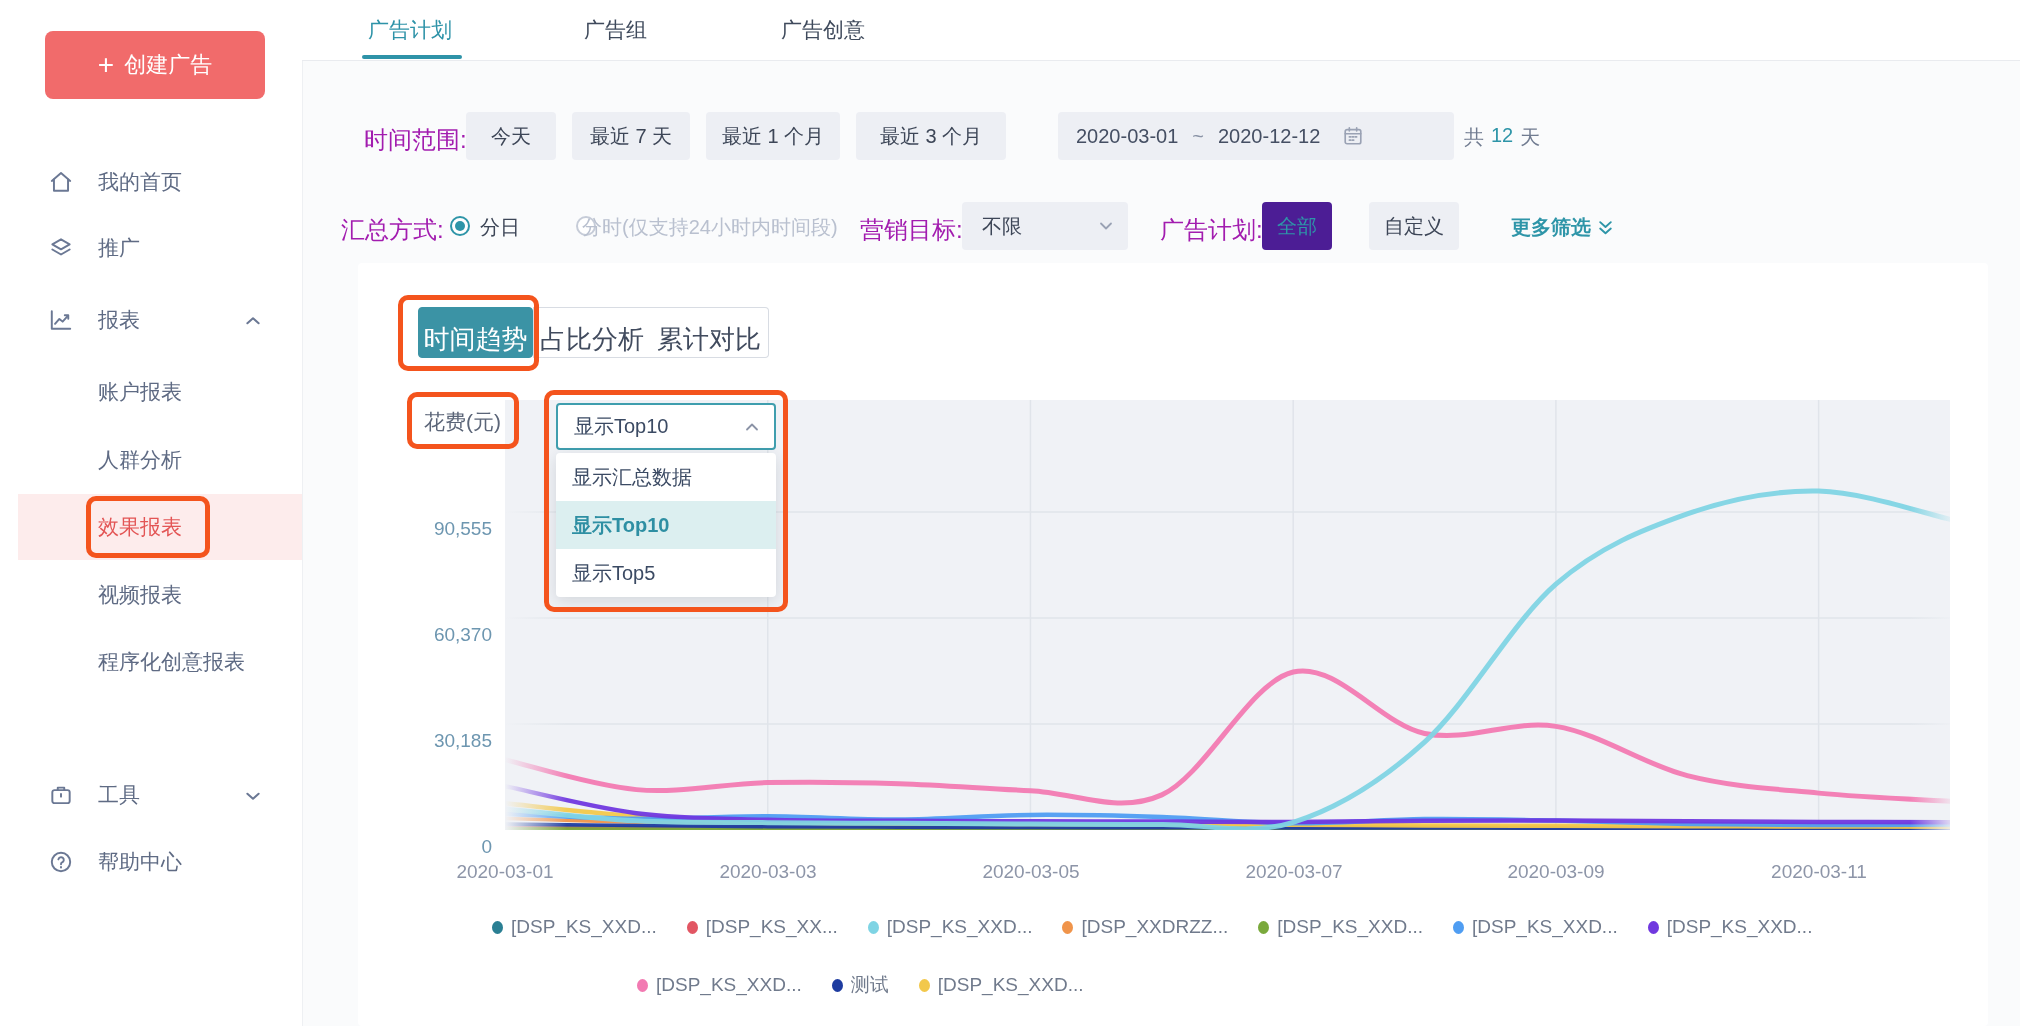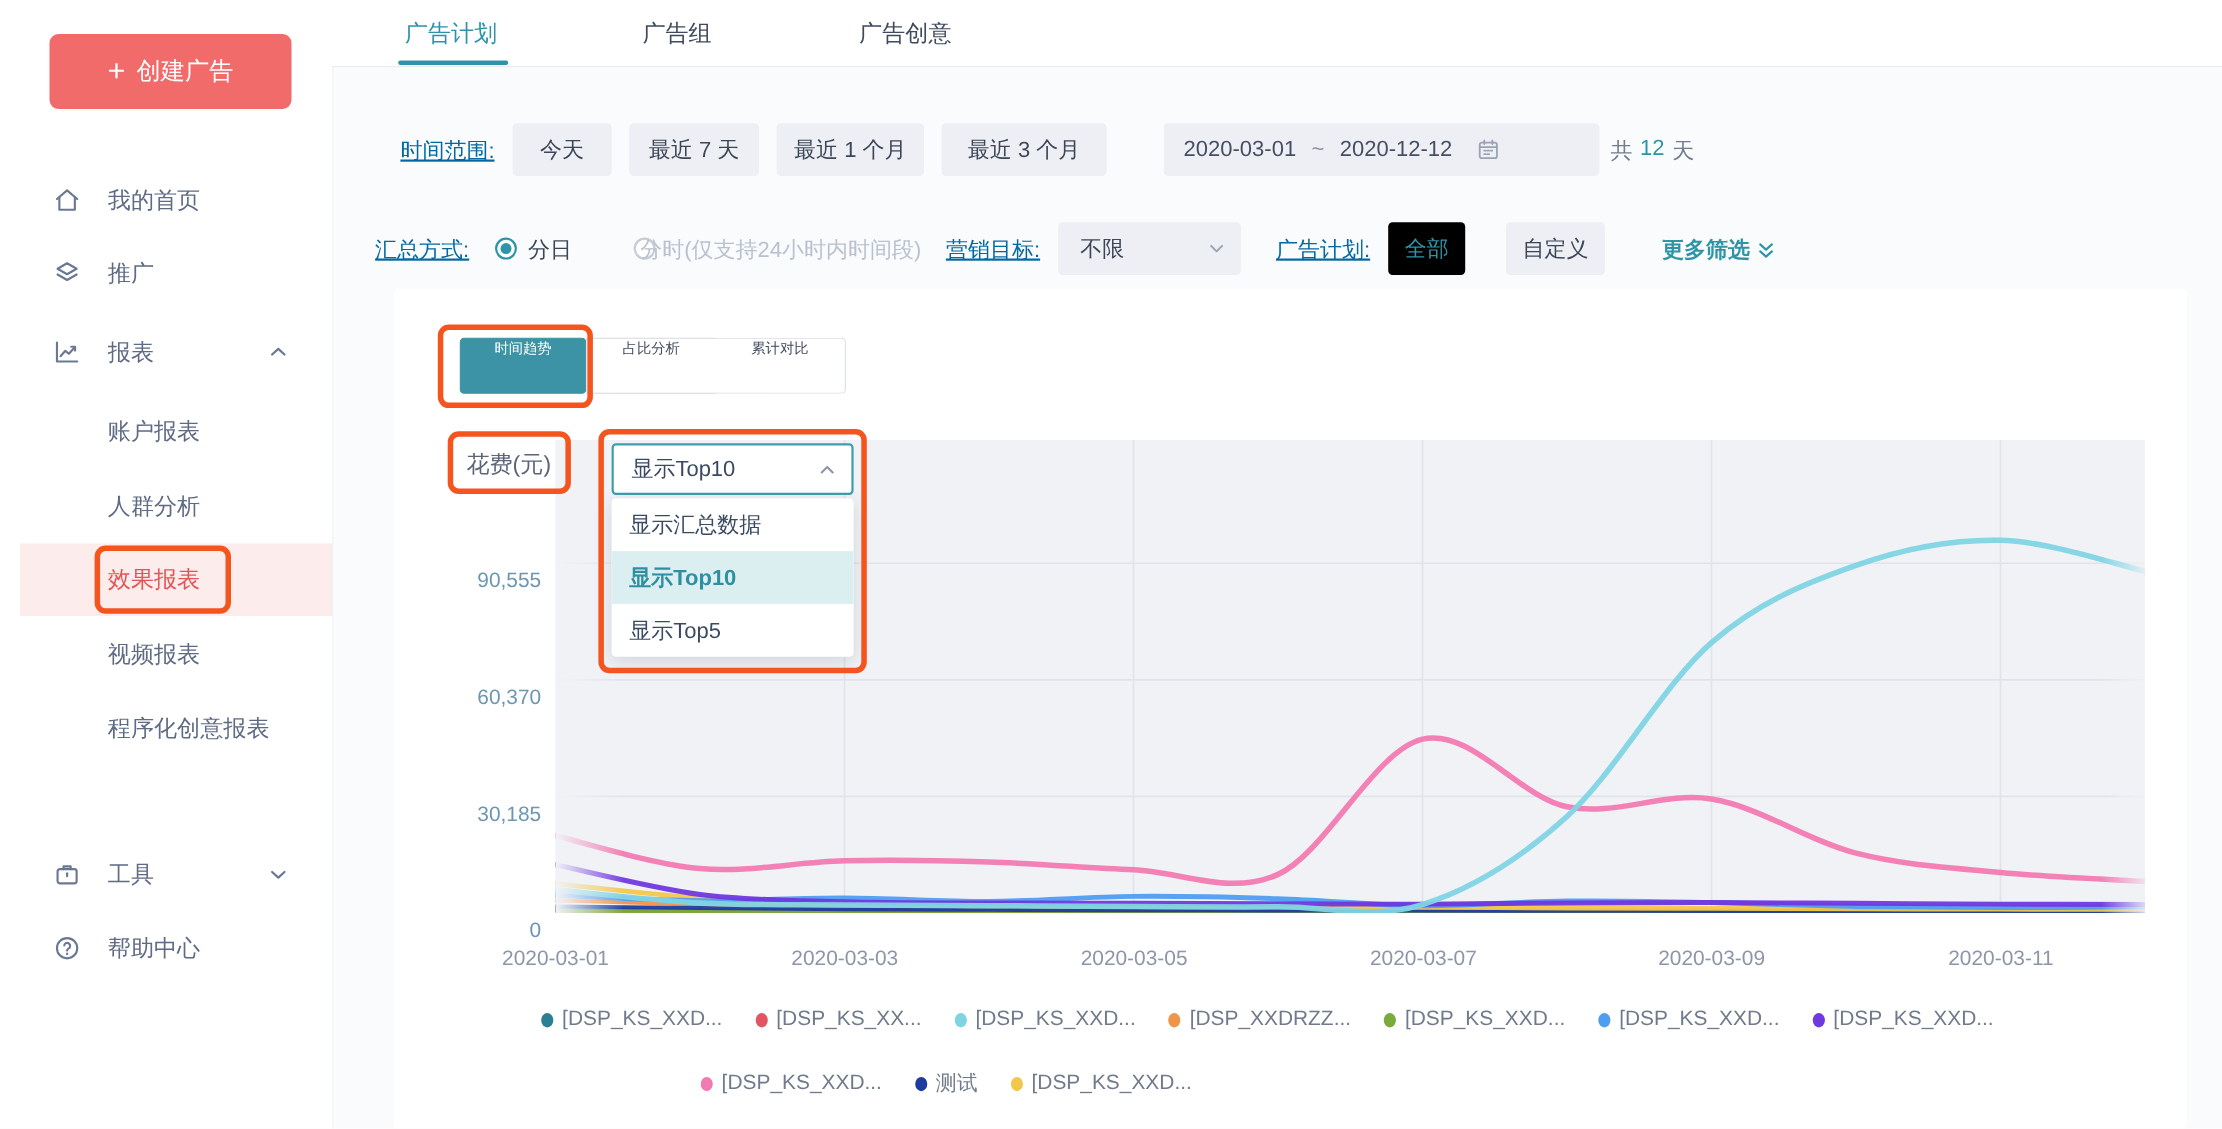--- a/index.html
+++ b/index.html
@@ -30,36 +30,36 @@
   .side-item.sel-row{background:#fdecec;left:18px;width:284px;}
   .side-item.sel-row .lbl{left:80px;color:#e35555;}
   svg.icon{stroke:#6b7894;fill:none;stroke-width:1.8;stroke-linecap:round;stroke-linejoin:round;}
   svg.icon-teal{stroke:#2e95a8;fill:none;stroke-width:1.8;stroke-linecap:round;stroke-linejoin:round;}
   
   .topbar{left:302px;top:0;width:1718px;height:60px;background:#fff;border-bottom:1px solid #e9ebef;}
   .top-tab{position:absolute;top:0;height:59px;display:flex;align-items:center;font-size:21px;color:#3f4a5c;cursor:pointer;}
   .top-tab.active{color:#2e93a8;}
   .tab-underline{position:absolute;left:59px;top:55px;width:100px;height:4px;background:#2e93a8;border-radius:2px;}
   
-  .flabel{font-size:20px;color:#0369a1;text-decoration:underline;}
+  .flabel{font-size:24px;color:#a21caf;}
   .fbtn{
     position:absolute;height:48px;background:#edeff4;border-radius:4px;border:none;
     font-size:20px;color:#3d4657;display:flex;align-items:center;justify-content:center;
     font-family:inherit;cursor:pointer;
   }
-  .teal-btn{background:#000000;color:#2e95a8;}
+  .teal-btn{background:#4c1d95;color:#2e95a8;}
   .radio{width:20px;height:20px;border-radius:50%;box-sizing:border-box;display:inline-block;position:relative;background:#fff;}
   .radio.on{border:2px solid #2e95a8;}
   .radio.on::after{content:"";position:absolute;left:3px;top:3px;width:10px;height:10px;border-radius:50%;background:#2e95a8;}
   .radio.off{border:2px solid #c6ccd8;}
   
   .card{left:358px;top:263px;width:1630px;height:763px;background:#fff;border-radius:4px;}
   .vtab{
     position:absolute;top:307px;height:51px;box-sizing:border-box;
-    display:flex;align-items:flex-start;justify-content:center;font-size:13px;cursor:pointer;
+    display:flex;align-items:flex-end;justify-content:center;font-size:26px;cursor:pointer;
     background:#fff;border:1px solid #d8dce3;color:#414b5e;
   }
   .vtab.active{background:#3b93a5;border:1px solid #3b93a5;color:#fff;border-radius:4px;}
   .orange-box{position:absolute;border:5px solid #f4541d;border-radius:10px;box-sizing:border-box;pointer-events:none;z-index:40;}
   .metric{font-size:21px;color:#5b6578;}
   .top-select{
     position:absolute;left:556px;top:403px;width:220px;height:47px;box-sizing:border-box;
     background:#fff;border:2px solid #3f9eae;border-radius:4px;z-index:30;
     display:flex;align-items:center;font-size:20px;color:#3b4a63;cursor:pointer;
   }

